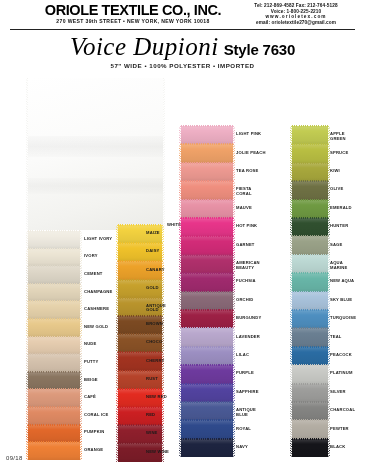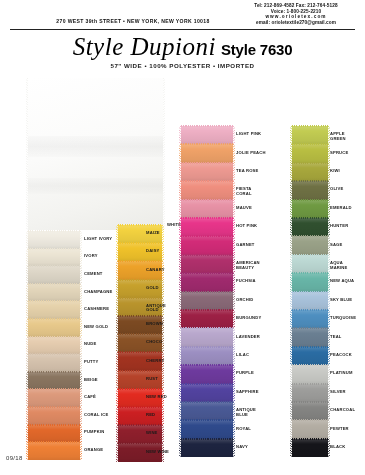--- a/index.html
+++ b/index.html
@@ -72,33 +72,34 @@
   }
   .white-big .sheen2{
     position:absolute;left:0;right:0;top:66%;height:10%;
     background:linear-gradient(180deg,rgba(0,0,0,0.01),rgba(0,0,0,0.035),rgba(0,0,0,0.008));
   }
 </style>
 </head>
 <body>
 
 <div class="header">
+  <div class="co-name">ORIOLE TEXTILE CO., INC.</div>
   <div class="co-addr">270 WEST 39th STREET  •  NEW YORK, NEW YORK 10018</div>
   <div class="contact">
     <div>Tel: 212-869-4582     Fax: 212-764-5128</div>
     <div>Voice: 1-800-225-2210</div>
     <div class="web">www.orioletex.com</div>
     <div>email: orioletextile270@gmail.com</div>
   </div>
 </div>
 <div class="rule"></div>
 <div class="rule2"></div>
 
 <div class="title-wrap">
-  <span class="title-script">Style Dupioni</span><span class="title-style">Style 7630</span>
+  <span class="title-script">Voice Dupioni</span><span class="title-style">Style 7630</span>
 </div>
 <div class="subtitle">57" WIDE • 100% POLYESTER • IMPORTED</div>
 
 <div id="board">
     <div class="white-big" style="left: 28px; top: 78px; width: 135px; height: 152px; background: linear-gradient(165deg, rgb(255, 255, 255) 0%, rgb(251, 251, 250) 45%, rgb(243, 243, 240) 78%, rgb(235, 235, 231) 100%);">
       <div class="sheen"></div>
       <div class="sheen2"></div>
       <div class="zz" style="position: absolute; top: 0px; height: 152px; width: 2.4px; right: -2.2px; background: repeating-linear-gradient(-45deg, rgb(242, 242, 239) 0px, rgb(242, 242, 239) 1.2px, transparent 1.2px, transparent 2.4px) 0% 0% / 2.4px 2.4px;"></div>
       <div class="zz" style="position: absolute; top: 0px; height: 152px; width: 2.4px; left: -2.2px; background: repeating-linear-gradient(45deg, rgb(242, 242, 239) 0px, rgb(242, 242, 239) 1.2px, transparent 1.2px, transparent 2.4px) 0% 0% / 2.4px 2.4px;"></div>
     </div>

